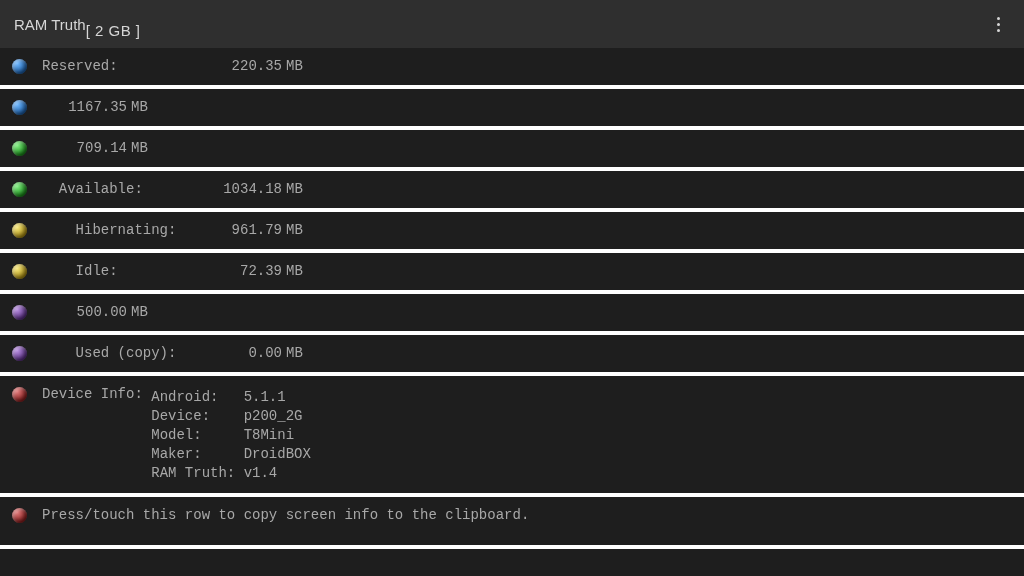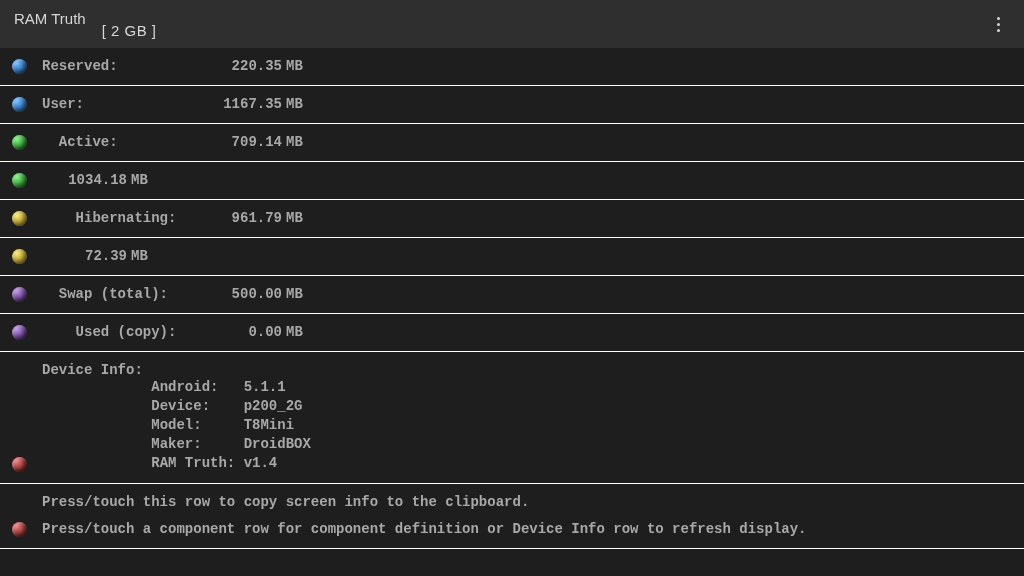--- a/index.html
+++ b/index.html
@@ -14,34 +14,33 @@
     height: 48px;
     background: #2f2f2f;
     display: flex;
     align-items: center;
     padding: 0 14px 0 14px;
     color: #d6d6d6;
     font-family: Arial, sans-serif;
     font-size: 15px;
     justify-content: space-between;
   }
-  .title-left { display: flex; align-items: flex-start; gap: 16px; }
+  .title-left { display: flex; align-items: center; gap: 0; }
   .title-app { font-weight: 500; }
   .title-size { font-weight: 400; letter-spacing: 0.5px; margin-top: 12px; }
   .more-icon { width:24px; display:flex; flex-direction:column; align-items:center; gap:3px; cursor:pointer;}
   .more-icon span { width:3px; height:3px; border-radius:50%; background:#d6d6d6; display:block;}
   .list { }
   .row {
     display: flex;
-    align-items: flex-end;
+    align-items: flex-start;
     padding: 10px 14px 11px 8px;
-    border-bottom: 1px solid #ffffff;
+    border-bottom: 4px solid #ffffff;
     font-size: 14px;
     cursor: pointer;
-    font-weight: bold;
   }
   .row .dot {
     width: 15px; height: 15px; border-radius: 50%;
     margin: 1px 15px 0 4px;
     flex-shrink:0;
     box-shadow: inset -2px -2px 4px rgba(0,0,0,0.5), inset 2px 2px 3px rgba(255,255,255,0.35);
   }
   .dot.blue   { background: radial-gradient(circle at 35% 30%, #6fb8ff, #1d5fa8 70%); }
   .dot.green  { background: radial-gradient(circle at 35% 30%, #7fef7f, #1a8a1a 70%); }
   .dot.yellow { background: radial-gradient(circle at 35% 30%, #f7e87a, #a98c12 70%); }
@@ -51,21 +50,21 @@
   .label-col {
     white-space: pre;
     width: 155px;
   }
   .val-col {
     white-space: pre;
     width: 85px;
     text-align: right;
   }
   .unit-col { white-space: pre; padding-left: 4px; }
-  .dev-block { white-space: pre; line-height: 1.35; margin-top:16px; }
+  .dev-block { white-space: pre; line-height: 1.35; margin-top:2px; }
   .dev-section { display:flex; flex-direction:row; }
   .dev-section .dev-header { margin-bottom:11px; }
   .info-row .hint1 { margin-bottom:11px; }
   .info-row .hint-wrap { display:flex; flex-direction:column; }
 </style>
 </head>
 <body>
 
 <div class="titlebar">
   <div class="title-left">
@@ -84,59 +83,58 @@
       <span class="dot blue"></span>
       <div class="kv">
         <span class="label-col">Reserved:</span>
         <span class="val-col">220.35</span>
         <span class="unit-col">MB</span>
       </div>
     </div>
     <div class="row">
       <span class="dot blue"></span>
       <div class="kv">
-        <span class="label-col">User:</span>
         <span class="val-col">1167.35</span>
         <span class="unit-col">MB</span>
       </div>
     </div>
     <div class="row">
       <span class="dot green"></span>
       <div class="kv">
-        <span class="label-col">  Active:</span>
         <span class="val-col">709.14</span>
         <span class="unit-col">MB</span>
       </div>
     </div>
     <div class="row">
       <span class="dot green"></span>
       <div class="kv">
+        <span class="label-col">  Available:</span>
         <span class="val-col">1034.18</span>
         <span class="unit-col">MB</span>
       </div>
     </div>
     <div class="row">
       <span class="dot yellow"></span>
       <div class="kv">
         <span class="label-col">    Hibernating:</span>
         <span class="val-col">961.79</span>
         <span class="unit-col">MB</span>
       </div>
     </div>
     <div class="row">
       <span class="dot yellow"></span>
       <div class="kv">
+        <span class="label-col">    Idle:</span>
         <span class="val-col">72.39</span>
         <span class="unit-col">MB</span>
       </div>
     </div>
     <div class="row">
       <span class="dot purple"></span>
       <div class="kv">
-        <span class="label-col">  Swap (total):</span>
         <span class="val-col">500.00</span>
         <span class="unit-col">MB</span>
       </div>
     </div>
     <div class="row">
       <span class="dot purple"></span>
       <div class="kv">
         <span class="label-col">    Used (copy):</span>
         <span class="val-col">0.00</span>
         <span class="unit-col">MB</span>
@@ -153,15 +151,14 @@
  Model:     T8Mini
  Maker:     DroidBOX
  RAM Truth: v1.4</span>
   </div>
 </div>
 
 <div class="row info-row">
   <span class="dot red"></span>
   <div class="hint-wrap">
     <span class="hint1">Press/touch this row to copy screen info to the clipboard.</span>
-    <span>Press/touch a component row for component definition or Device Info row to refresh display.</span>
   </div>
 </div>
 
 </body></html>

